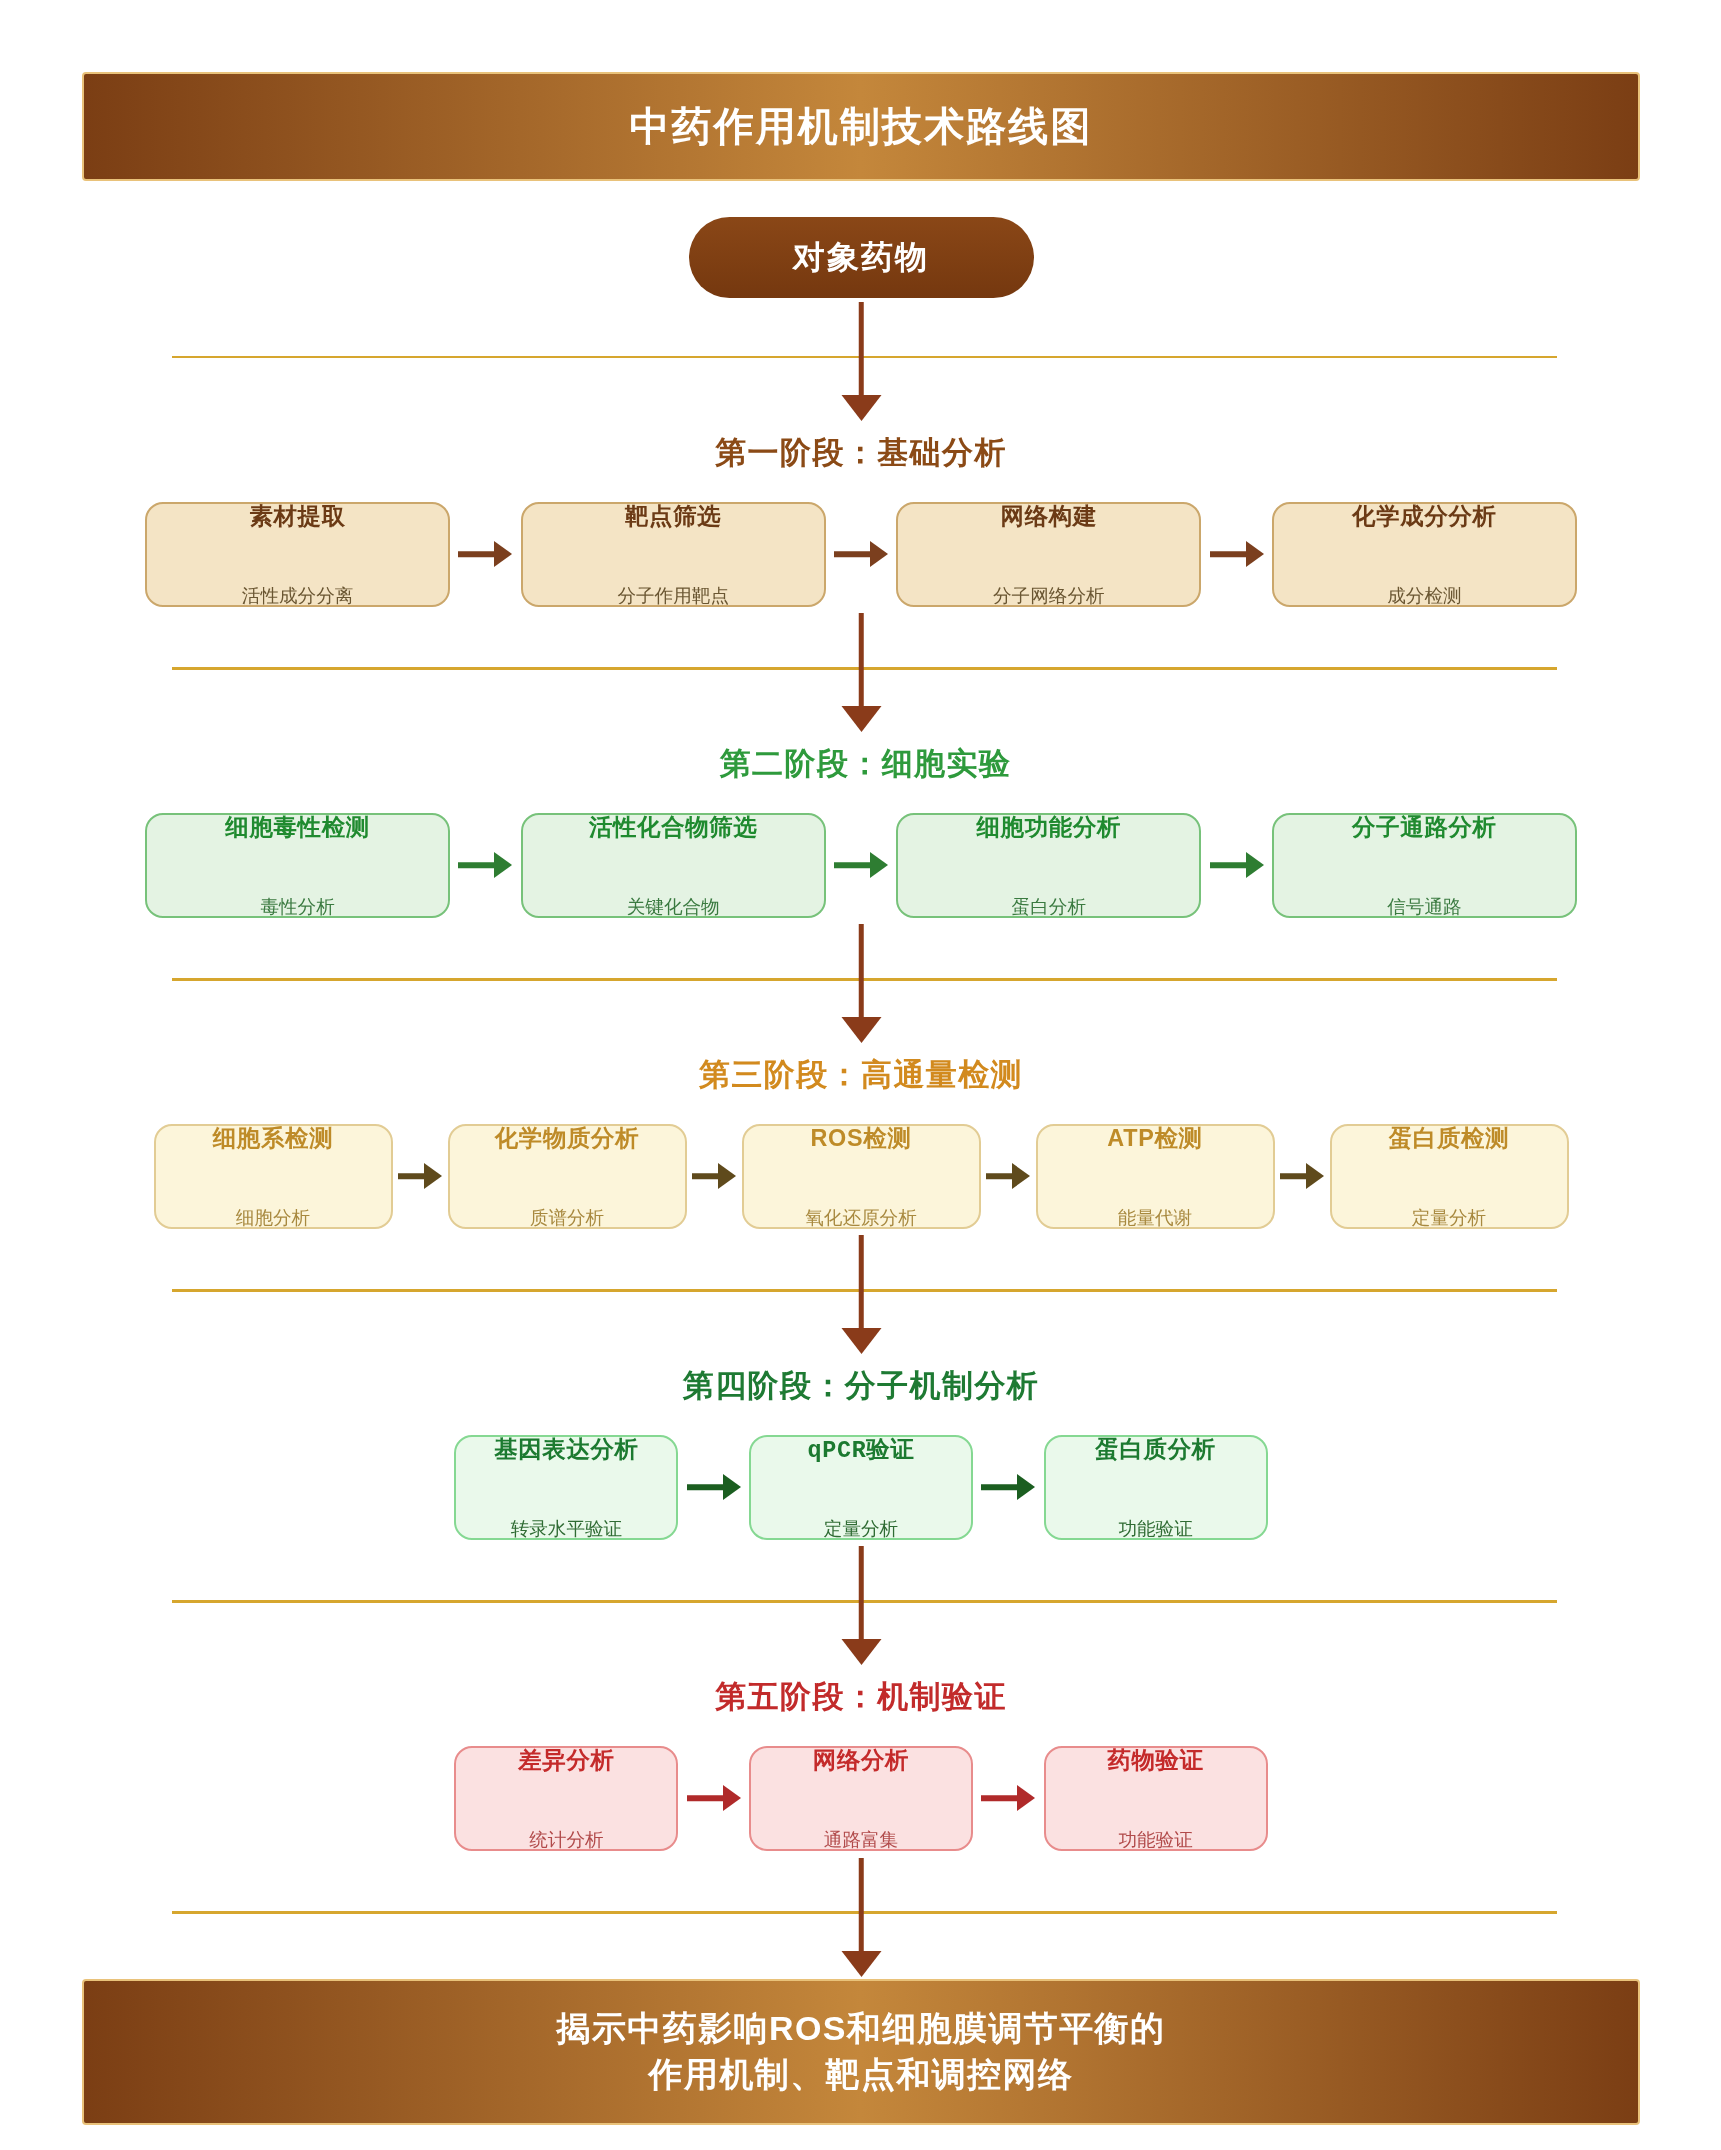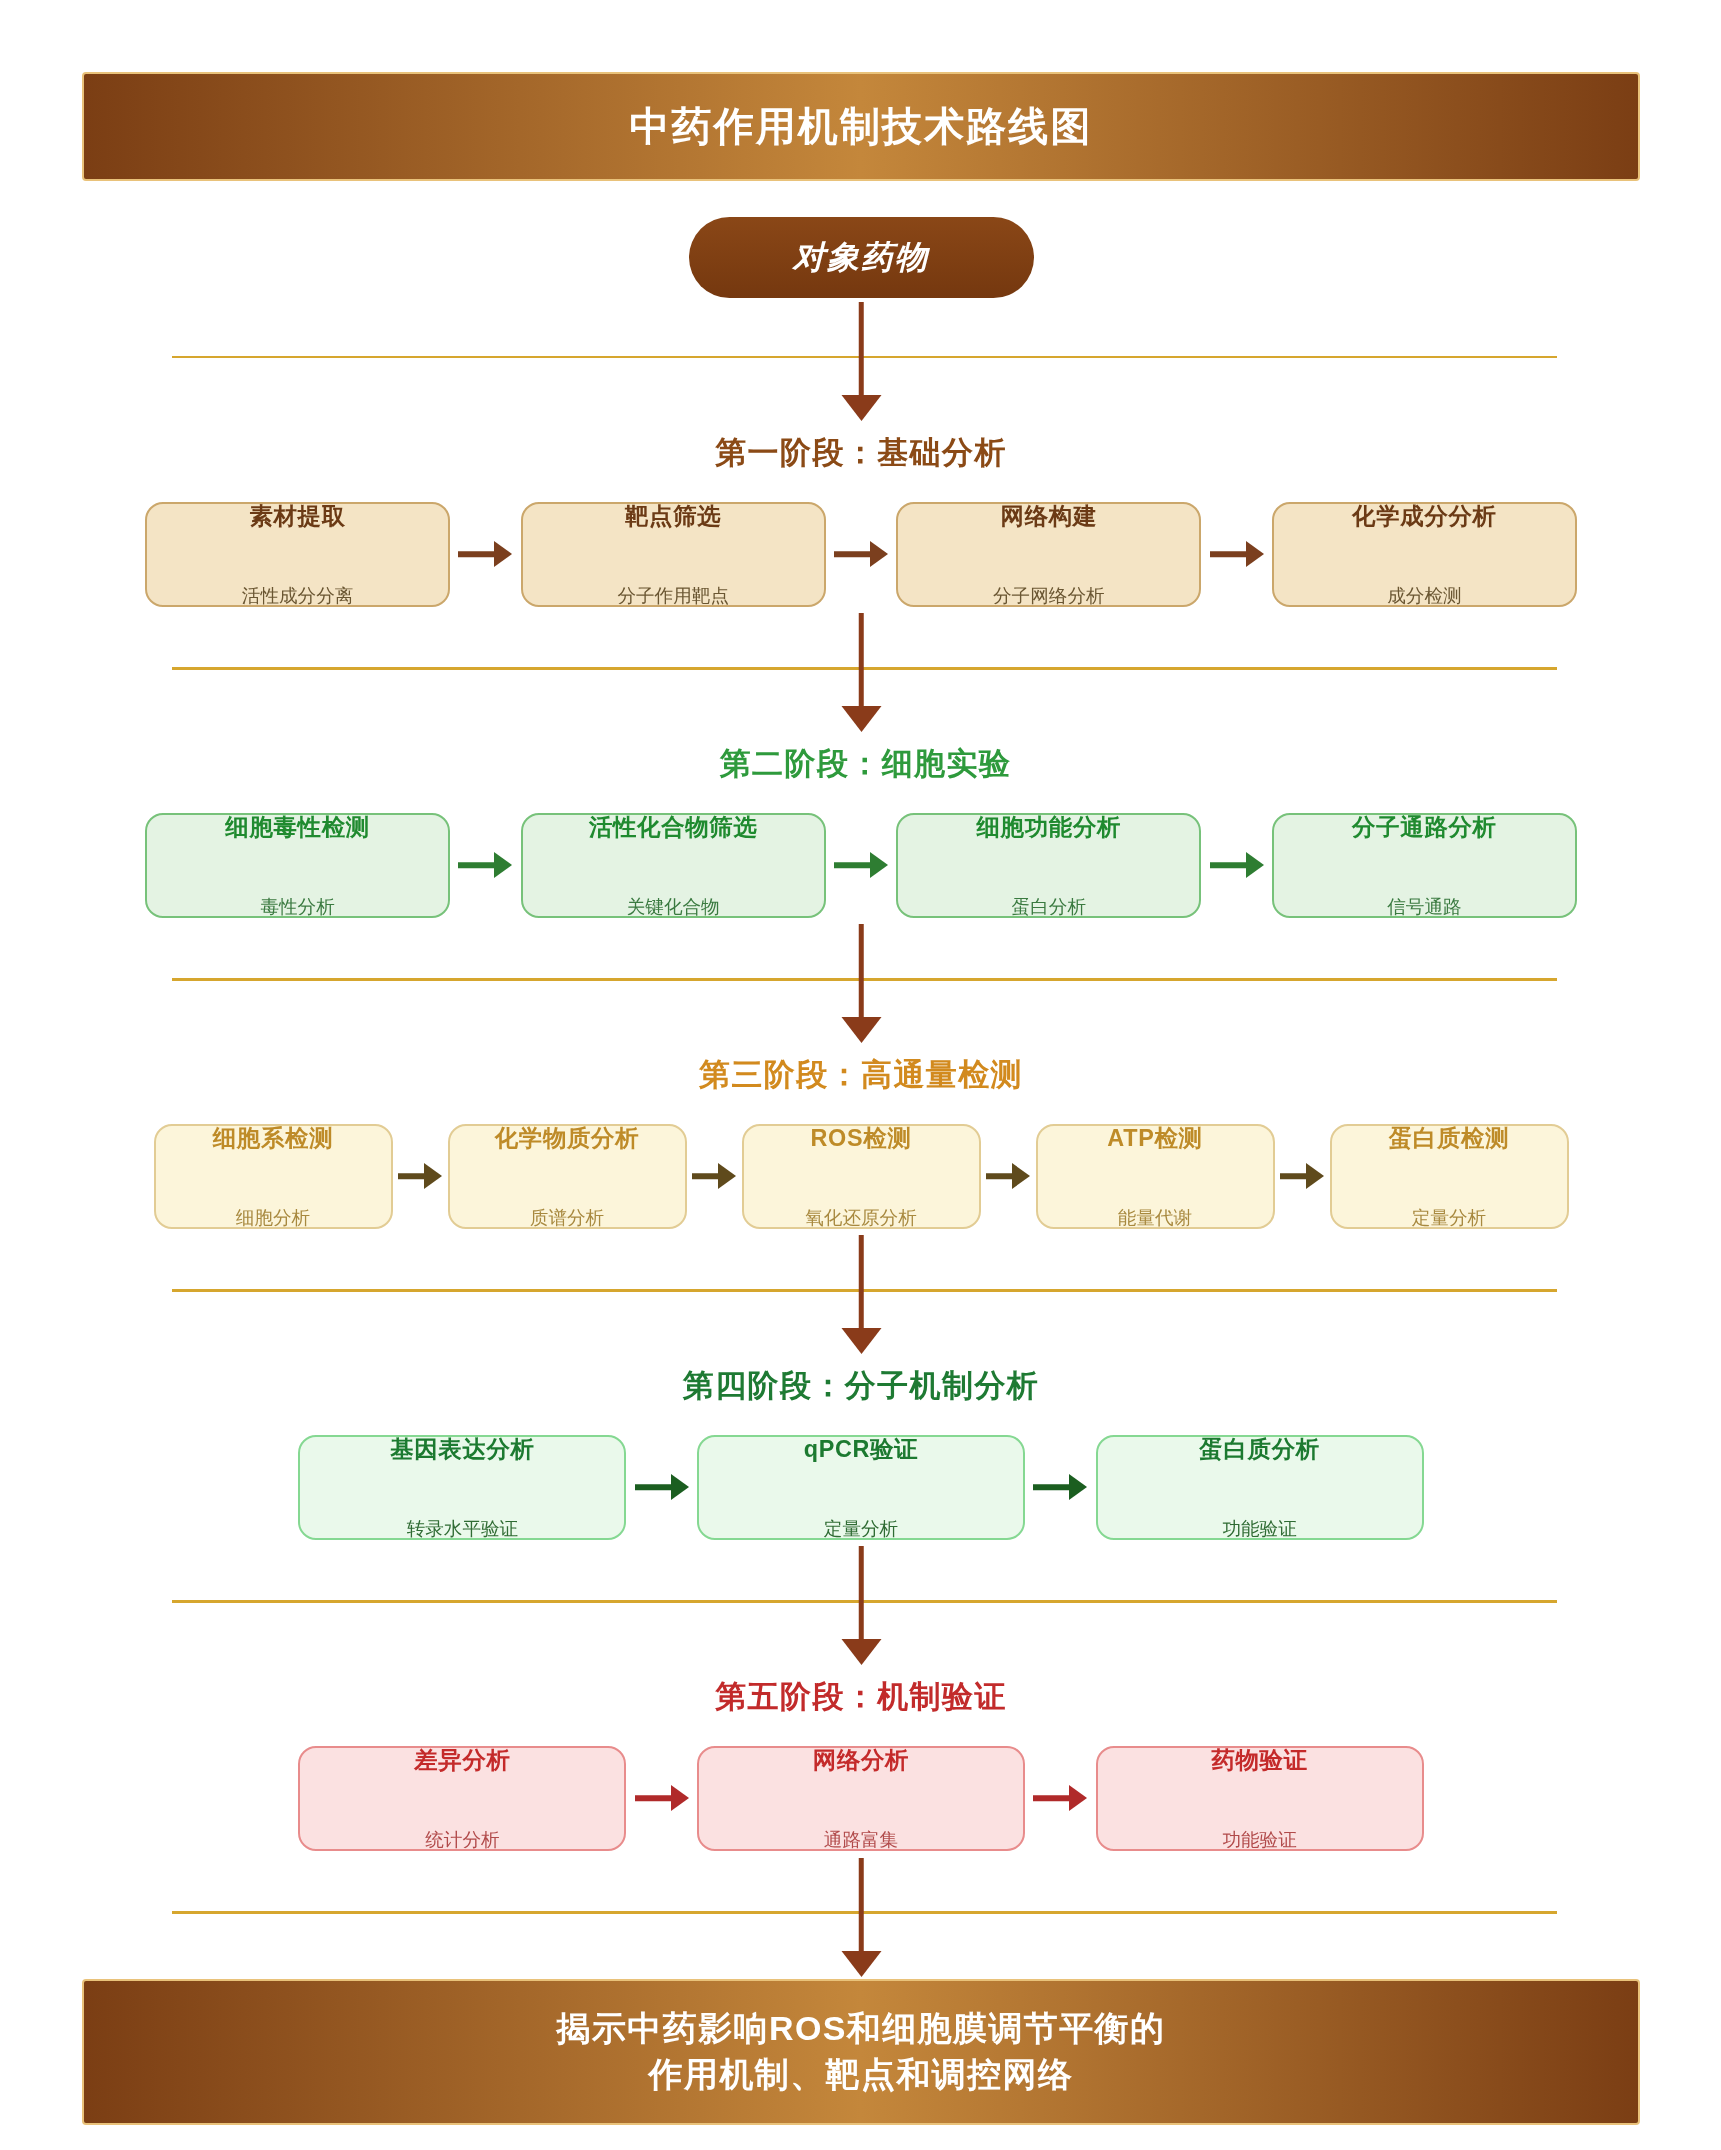--- a/index.html
+++ b/index.html
@@ -44,21 +44,20 @@
     padding: 0 66px;
     border-radius: 48px;
     background: linear-gradient(180deg, #8a4717 0%, var(--pill-bg) 100%);
     color: #ffffff;
     display: flex;
     align-items: center;
     justify-content: center;
     font-size: 32px;
     font-weight: 700;
     letter-spacing: 2.1px;
-    font-style: italic;
   }
 
   
   .connector {
     position: relative;
     height: 119px;
     margin-top: 4.1px;
   }
   .divider-line {
     position: absolute;
@@ -130,21 +129,21 @@
     justify-content: center;
     gap: 6.9px;
     text-align: center;
     padding: 0 9.7px;
   }
   .box-title { font-size: 23.4px; font-weight: 700; letter-spacing: 0.7px; }
   .box-sub   { font-size: 18.6px; margin-top: 44px; }
 
   .row.s1 .box, .row.s2 .box { width: 305px; }
   .row.s3 .box { width: 239px; }
-  .row.s4 .box, .row.s5 .box { width: 328px; }
+  .row.s4 .box, .row.s5 .box { width: 224px; font-family: Liberation Mono, monospace; }
 
   .row.s1 .box { background: var(--s1-bg); border-color: var(--s1-border); }
   .row.s1 .box-title { color: var(--s1-title); }
   .row.s1 .box-sub   { color: var(--s1-sub); }
   .row.s2 .box { background: var(--s2-bg); border-color: var(--s2-border); }
   .row.s2 .box-title { color: var(--s2-title); }
   .row.s2 .box-sub   { color: var(--s2-sub); }
   .row.s3 .box { background: var(--s3-bg); border-color: var(--s3-border); text-align: right; }
   .row.s3 .box-title { color: var(--s3-title); }
   .row.s3 .box-sub   { color: var(--s3-sub); }

